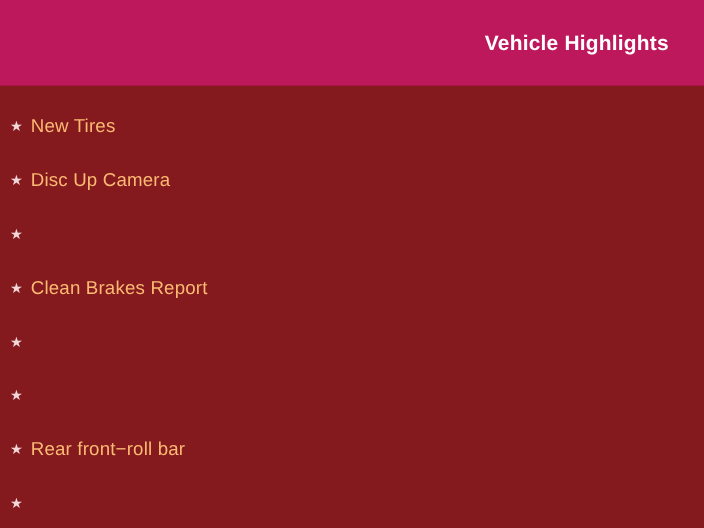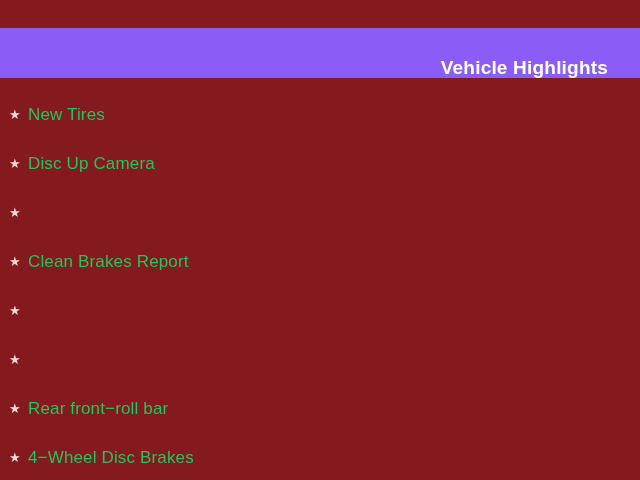--- a/index.html
+++ b/index.html
@@ -23,27 +23,26 @@
     overflow: hidden;
   }
 
   
   .header {
     position: absolute;
     left: 0;
     top: 0;
     width: 640px;
     height: 78px;
-    background: #8b5cf6;
+    background: #be185d;
     box-sizing: border-box;
     display: flex;
     align-items: center;
     justify-content: flex-end;
     padding-right: 32px;
-    margin-top: 28px;
   }
 
   .header-title {
     color: #ffffff;
     font-size: 19px;
     font-weight: bold;
     letter-spacing: 0.2px;
     line-height: 1;
     white-space: nowrap;
   }
@@ -82,21 +81,21 @@
     display: inline-block;
     width: 19px;
     flex: 0 0 19px;
     color: #f3d8da;
     font-size: 13px;
     line-height: 1;
     text-align: left;
   }
 
   .highlight-label {
-    color: #22c55e;
+    color: #fdba74;
     font-size: 17px;
     line-height: 1;
     font-weight: normal;
     letter-spacing: 0.15px;
   }
 </style>
 </head>
 <body>
 
 <div class="panel">
@@ -135,19 +134,18 @@
         <span class="star-icon">★</span>
       </li>
 
       <li class="highlight-item">
         <span class="star-icon">★</span>
         <span class="highlight-label">Rear front−roll bar</span>
       </li>
 
       <li class="highlight-item">
         <span class="star-icon">★</span>
-        <span class="highlight-label">4−Wheel Disc Brakes</span>
       </li>
 
     </ul>
   </div>
 
 </div>
 
 </body></html>

